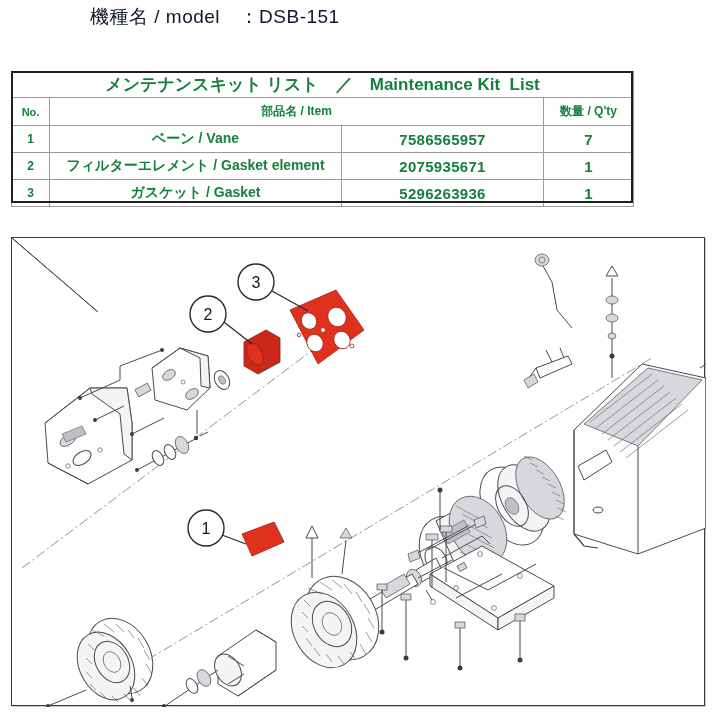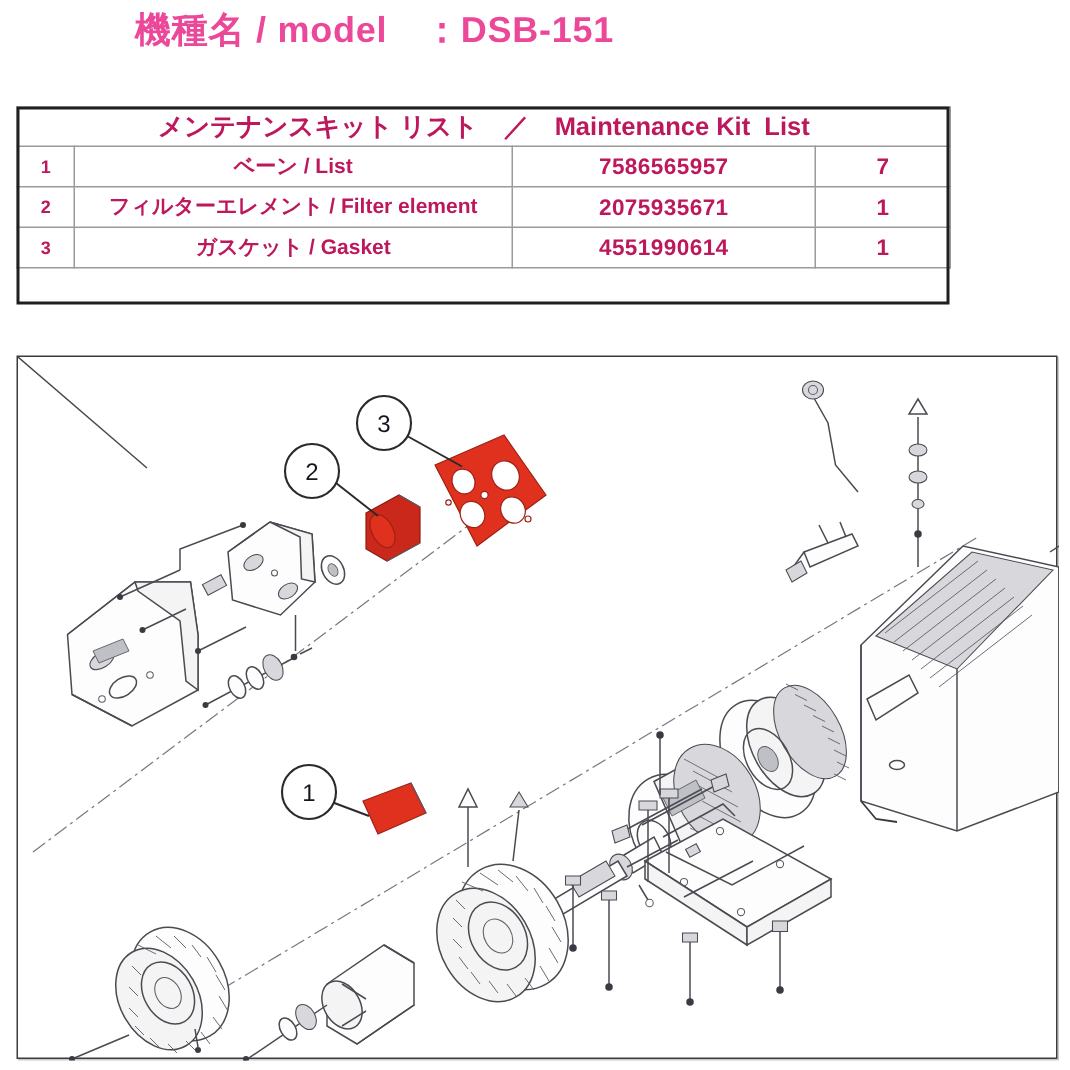--- a/index.html
+++ b/index.html
@@ -14,44 +14,44 @@
     font-family: "Liberation Sans", sans-serif;
     overflow: hidden;
     color: #1a1a1a;
   }
 
   
   #model-title {
     position: absolute;
     left: 90px;
     top: 4px;
-    font-size: 24px;
-    font-weight: bold;
+    font-size: 19px;
+    font-weight: normal;
     letter-spacing: 0.5px;
     white-space: pre;
-    color: #ec4899;
+    color: #0f172a;
   }
 
   
   #kit-table {
     position: absolute;
     left: 11px;
     top: 71px;
     width: 622px;
     border-collapse: collapse;
     table-layout: fixed;
     background: #ffffff;
   }
   #kit-table td, #kit-table th {
     border: 1px solid #9a9a9a;
     padding: 0;
     text-align: center;
     vertical-align: middle;
     font-weight: bold;
-    color: #be185d;
+    color: #15803d;
   }
   
   #kit-table {
     outline: none;
   }
   .tbl-wrap {
     position: absolute;
     left: 11px;
     top: 71px;
     width: 622px;
@@ -143,37 +143,42 @@
   <colgroup>
     <col class="col-no">
       <col class="col-item">
       <col class="col-pn">
       <col class="col-qty">
   </colgroup>
   <tbody>
     <tr class="row-title">
       <td colspan="4">メンテナンスキット リスト　／　Maintenance Kit  List</td>
     </tr>
+    <tr class="row-head">
+      <td class="h-no">No.</td>
+      <td class="h-item" colspan="2">部品名 / Item</td>
+      <td class="h-qty">数量 / Q'ty</td>
+    </tr>
 
     <tr class="row-data">
       <td class="c-no">1</td>
-      <td class="c-item">ベーン / List</td>
+      <td class="c-item">ベーン / Vane</td>
       <td class="c-pn">7586565957</td>
       <td class="c-qty">7</td>
     </tr>
     <tr class="row-data">
       <td class="c-no">2</td>
-      <td class="c-item">フィルターエレメント / Filter element</td>
+      <td class="c-item">フィルターエレメント / Gasket element</td>
       <td class="c-pn">2075935671</td>
       <td class="c-qty">1</td>
     </tr>
     <tr class="row-data">
       <td class="c-no">3</td>
       <td class="c-item">ガスケット / Gasket</td>
-      <td class="c-pn">4551990614</td>
+      <td class="c-pn">5296263936</td>
       <td class="c-qty">1</td>
     </tr>
   </tbody>
 </table>
 <div class="tbl-wrap"></div>
 
 <div id="diagram-frame">
 <svg id="diagram-svg" viewBox="0 0 694 469">
 
   <line class="axis" x1="10" y1="330" x2="330" y2="90"></line>

